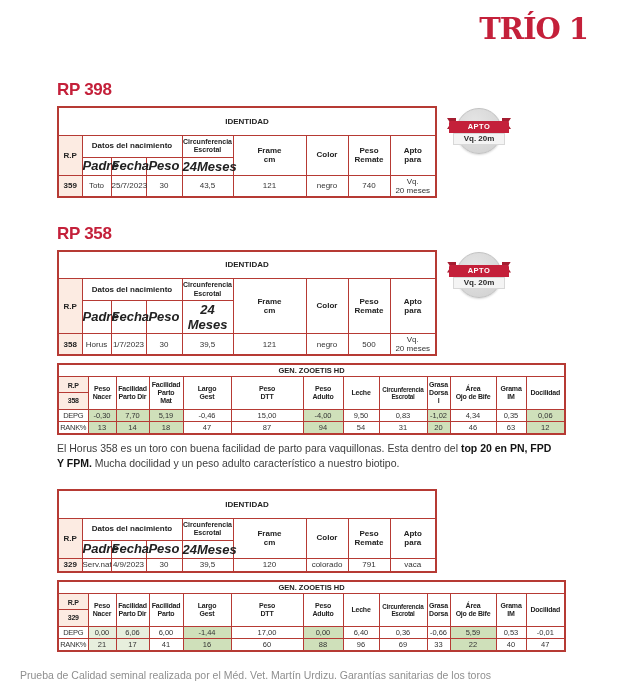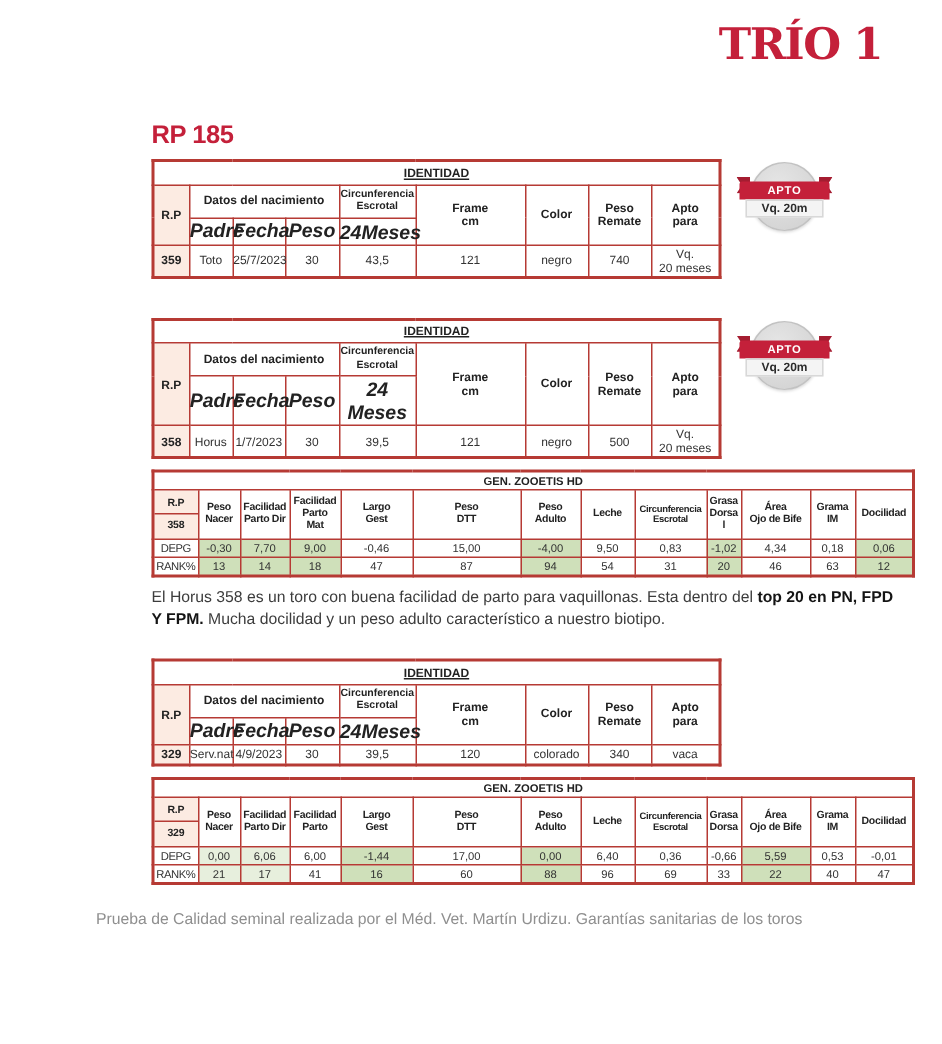--- a/index.html
+++ b/index.html
@@ -8,40 +8,40 @@
     --pink:#fcebe2;
     --g1:#e7efdd;
     --g2:#cfe0ba;
     --ink:#333;
     --gray:#8f8f8f;
   }
   *{box-sizing:border-box;margin:0;padding:0;}
   body{background:#fff;}
   .page{
     position:relative;width:628px;height:696px;background:#ffffff;
-    font-family:"Liberation Sans", sans-serif;overflow:hidden;padding-left:44px;
+    font-family:"Liberation Sans", sans-serif;overflow:hidden;
   }
   .main-title{
     position:absolute;top:12px;right:40px;
     font-family:"DejaVu Serif", serif;font-weight:bold;
     font-size:29px;color:var(--red2);letter-spacing:-1px;
   }
   .content{padding:80px 0 0 57px;}
   .rp-heading{
     color:var(--red2);font-size:17px;font-weight:bold;margin:0 0 6px 0;letter-spacing:-0.3px;
   }
   .ident-wrap{position:relative;width:378px;}
   table{border-collapse:collapse;table-layout:fixed;background:#fff;}
   .ident,.zoetis{border:2px solid var(--red);}
   td{border:1px solid var(--red);text-align:center;vertical-align:middle;color:var(--ink);}
   .pl{white-space:pre-line;}
   
   .ident{width:378px;}
   .ident td{font-size:8px;padding:1px 0;}
-  .ititle{height:16px;font-size:7.5px;font-weight:bold;color:#222;text-decoration:underline;}
+  .ititle{height:28px;font-size:7.5px;font-weight:bold;color:#222;}
   .ihead{font-weight:bold;color:#222;line-height:1.15;}
   .ihead.small{font-size:7px;}
   .hrow td{height:22px;}
   .isub td{height:13px;font-size:13px;font-style:italic;}
   .isubce{font-size:6.5px;font-weight:bold;color:#222;}
   .irp{background:var(--pink);font-weight:bold;color:#222;}
   .idata td{height:21px;}
   .short .idata td{height:14px;}
   
   .zoetis{width:507px;margin-top:7px;}
@@ -90,21 +90,21 @@
 </head>
 <body>
 
 <div class="page">
 
   <div class="main-title">TRÍO 1</div>
 
   <div class="content">
 
     <div>
-      <div class="rp-heading">RP 185</div>
+      <div class="rp-heading">RP 398</div>
       <div class="ident-wrap">
         <table class="ident">
           <colgroup>
               <col style="width:24px">
               <col style="width:29px">
               <col style="width:35px">
               <col style="width:36px">
               <col style="width:51px">
               <col style="width:73px">
               <col style="width:42px">
@@ -154,20 +154,21 @@
           <div class="tail r"></div>
           <div class="ribbon">
             <div class="rib-top">APTO</div>
             <div class="rib-bottom">Vq. 20m</div>
           </div>
         </div>
       </div>
     </div>
 
     <div class="sect">
+      <div class="rp-heading">RP 358</div>
       <div class="ident-wrap">
         <table class="ident">
           <colgroup>
               <col style="width:24px">
               <col style="width:29px">
               <col style="width:35px">
               <col style="width:36px">
               <col style="width:51px">
               <col style="width:73px">
               <col style="width:42px">
@@ -269,29 +270,29 @@
           <td class="pl">Área
 Ojo de Bife</td>
           <td class="pl">Grama
 IM</td>
           <td class="pl">Docilidad</td>
         </tr>
         <tr class="zdata">
           <td class="zlabel">DEPG</td>
           <td class="g2">-0,30</td>
           <td class="g2">7,70</td>
-          <td class="g2">9,00</td>
+          <td class="g2">5,19</td>
           <td>-0,46</td>
           <td>15,00</td>
           <td class="g2">-4,00</td>
           <td>9,50</td>
           <td>0,83</td>
           <td class="g2">-1,02</td>
           <td>4,34</td>
-          <td>0,18</td>
+          <td>0,35</td>
           <td class="g2">0,06</td>
         </tr>
         <tr class="zdata">
           <td class="zlabel">RANK%</td>
           <td class="g2">13</td>
           <td class="g2">14</td>
           <td class="g2">18</td>
           <td>47</td>
           <td>87</td>
           <td class="g2">94</td>
@@ -346,21 +347,21 @@
             <td class="isubce">24Meses</td>
           </tr>
           <tr class="idata">
             <td class="irp">329</td>
             <td>Serv.nat</td>
             <td>4/9/2023</td>
             <td>30</td>
             <td>39,5</td>
             <td>120</td>
             <td>colorado</td>
-            <td>340</td>
+            <td>791</td>
             <td class="pl">vaca</td>
           </tr>
         </tbody>
           </table>
       </div>
 
       <table class="zoetis">
         <colgroup>
             <col style="width:30px">
             <col style="width:28px">

